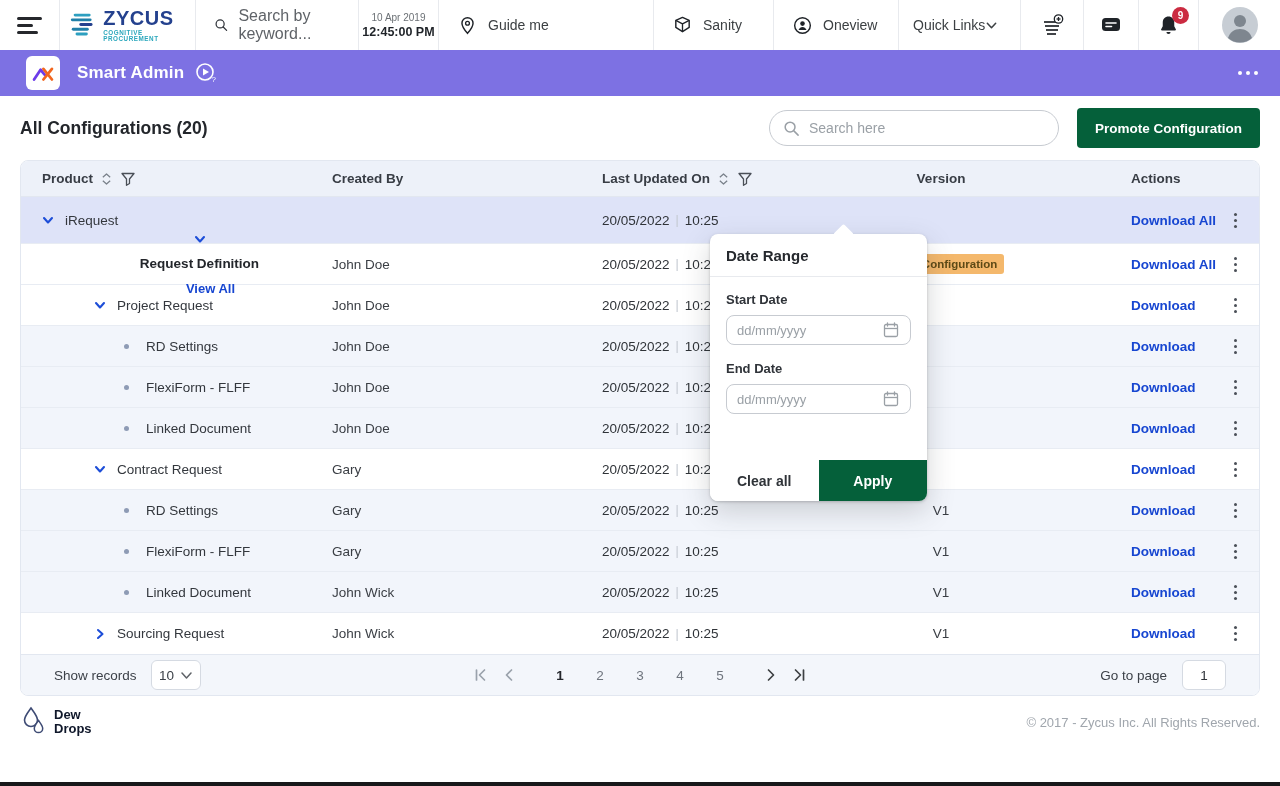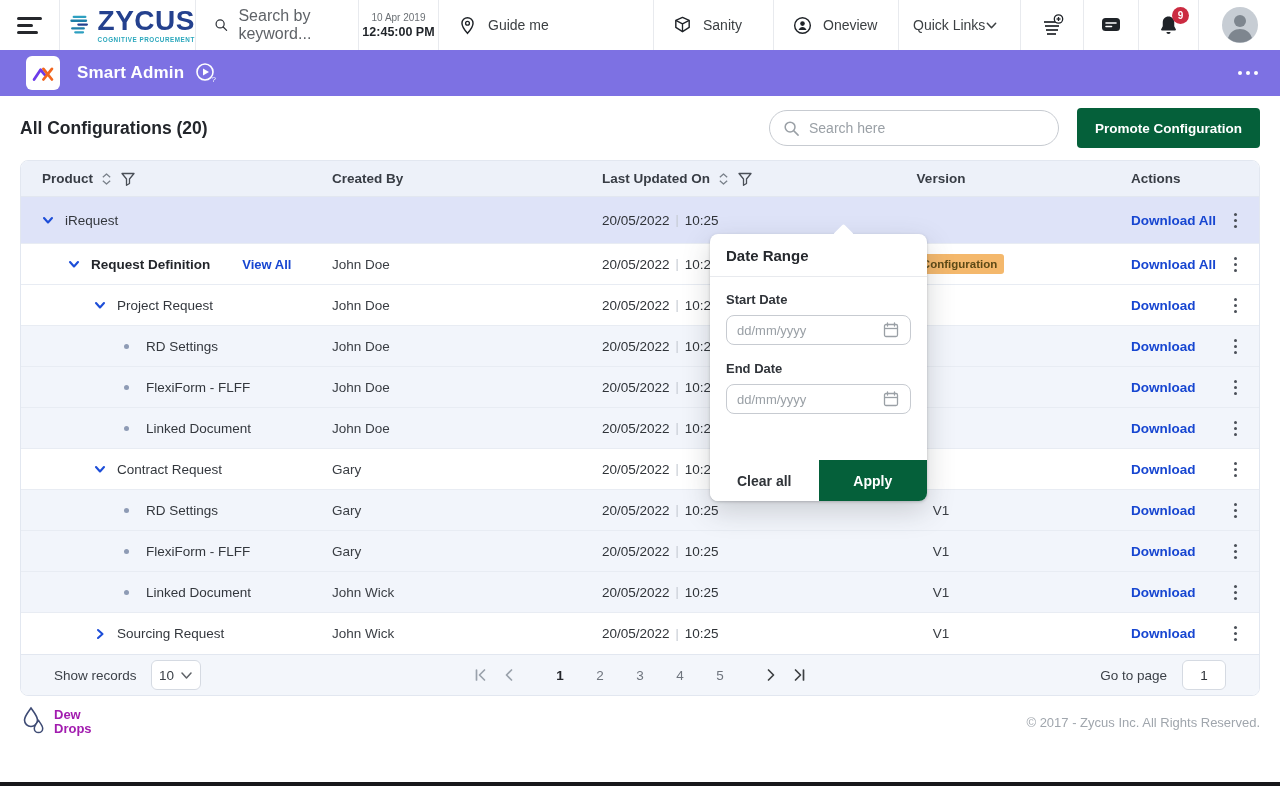--- a/index.html
+++ b/index.html
@@ -9,21 +9,21 @@
 
   
   .topbar { display:flex; height:50px; background:#fff; align-items:stretch; }
   .tb-sec { display:flex; align-items:center; border-right:1px solid #E8EAEE; }
   .tb-menu { width:60px; justify-content:center; cursor:pointer; }
   .hamburger { display:flex; flex-direction:column; gap:4px; }
   .hamburger i { display:block; height:3px; border-radius:2px; background:#26282C; }
   .hamburger i:nth-child(1){ width:25px; } .hamburger i:nth-child(2){ width:16px; } .hamburger i:nth-child(3){ width:21px; }
   .tb-logo { width:136px; padding-left:8px; gap:5px; }
   .logo-text { display:flex; flex-direction:column; line-height:1; }
-  .logo-name { font-size:28px; font-weight:800; color:#24418E; letter-spacing:.5px; }
+  .logo-name { font-size:20px; font-weight:800; color:#24418E; letter-spacing:.5px; }
   .logo-tagline { font-size:6.3px; font-weight:700; color:#2AA7BC; letter-spacing:.55px; margin-top:2px; }
   .tb-search { width:163px; padding-left:18px; gap:10px; color:#5F6368; font-size:16px; cursor:pointer; }
   .tb-datetime { width:80px; flex-direction:column; justify-content:center; gap:2px; }
   .tb-date { font-size:10px; color:#6B7075; }
   .tb-time { font-size:12.5px; font-weight:700; color:#1F2328; }
   .tb-item { padding-left:18px; gap:10px; font-size:14px; color:#3C4043; cursor:pointer; }
   .tb-guide { width:215px; } .tb-sanity { width:120px; } .tb-oneview { width:125px; }
   .tb-quicklinks { width:122px; padding-left:14px; gap:0; }
   .tb-iconsec { justify-content:center; cursor:pointer; }
   .tb-stack { width:63px; } .tb-chat { width:55px; } .tb-bell { width:60px; position:relative; }
@@ -103,21 +103,21 @@
   .date-input { display:flex; align-items:center; border:1px solid #C7CBD1; border-radius:8px; height:30px; padding:0 10px; margin-bottom:16px; background:#fff; }
   .date-input input { border:none; outline:none; flex:1; font-size:13px; font-family:inherit; color:#2E3238; min-width:0; background:transparent; }
   .date-input input::placeholder { color:#9AA0A6; }
   .popup-actions { display:flex; margin-top:46px; }
   .clear-btn { flex:1; height:41px; background:#fff; border:none; font-family:inherit; font-size:14px; font-weight:700; color:#2F3338; border-radius:0 0 0 8px; cursor:pointer; }
   .apply-btn { flex:1; height:41px; background:#05603A; border:none; font-family:inherit; font-size:14px; font-weight:700; color:#fff; border-radius:0 0 8px 0; cursor:pointer; }
 
   
   .footerbar { display:flex; align-items:center; padding:0 20px; height:42px; margin-top:5px; }
   .dewdrops { display:flex; align-items:center; gap:6px; cursor:pointer; }
-  .dew-text { display:flex; flex-direction:column; line-height:1.05; font-size:13px; font-weight:700; color:#a21caf; }
+  .dew-text { display:flex; flex-direction:column; line-height:1.05; font-size:13px; font-weight:700; color:#0f172a; }
   .copyright { margin-left:auto; color:#A0A6AD; font-size:13px; }
   .bottom-strip { position:absolute; bottom:0; left:0; width:100%; height:4px; background:#17181A; }
 
   svg { display:block; }
 </style>
 </head>
 <body>
 
 <div class="screen">
 
@@ -316,21 +316,21 @@
       <a class="action-link">Download All</a>
       <div class="kebab">
               <i></i>
               <i></i>
               <i></i>
             </div>
     </div>
   </div>
 
   <div class="trow">
-    <div class="cell cell-product" style="padding-left: 46px;">
+    <div class="cell cell-product" style="padding-left: 46px; flex-direction: column;">
       <svg class="chev chev-down" width="14" height="14" viewBox="0 0 14 14">
               <polyline points="3,5 7,9.5 11,5"></polyline>
             </svg>
 
       <span class="row-name bold">Request Definition</span>
       <a class="view-all">View All</a>
     </div>
     <div class="cell cell-created">John Doe</div>
     <div class="cell cell-updated">
       <span class="date-text">20/05/2022</span>

